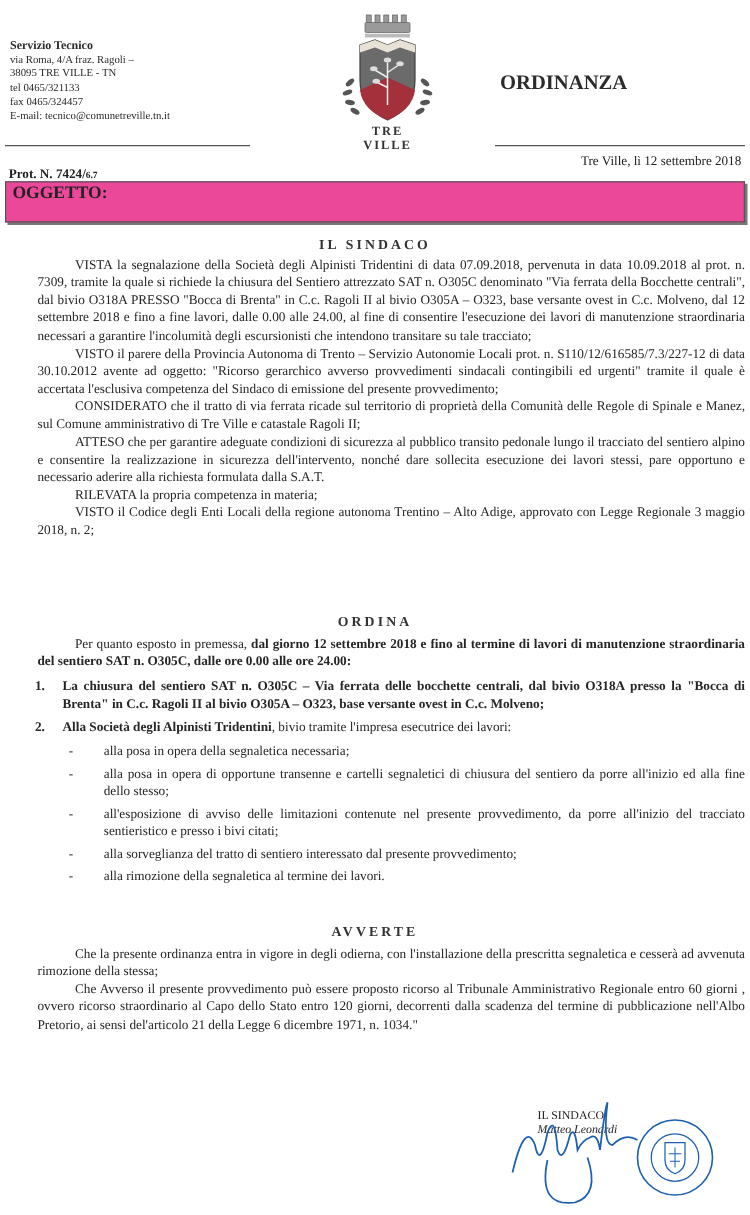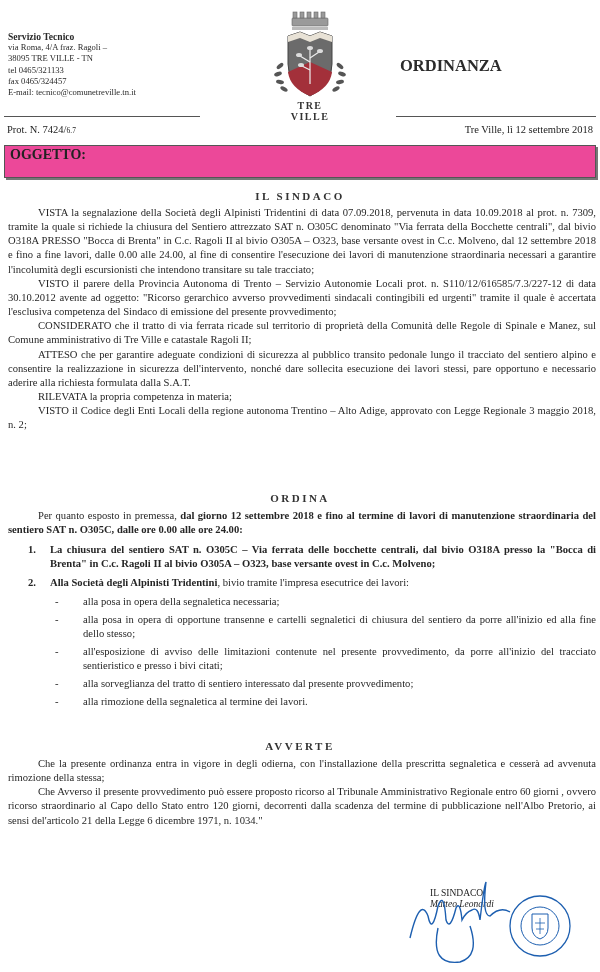--- a/index.html
+++ b/index.html
@@ -9,32 +9,32 @@
   .sender { position: absolute; left: 8px; top: 31px; font-size: 8.6px; line-height: 11.2px; color: #2a2a2a; }
   .sender .title { font-weight: bold; font-size: 9.6px; }
   .rule-left { position: absolute; left: 4px; top: 116px; width: 196px; border-top: 1px solid #555; }
   .rule-right { position: absolute; left: 396px; top: 116px; width: 200px; border-top: 1px solid #555; }
 
   .logo { position: absolute; left: 262px; top: 6px; width: 96px; height: 120px; }
   .logo-text { position: absolute; left: 0; width: 100%; text-align: center; font-weight: bold; font-size: 10px; letter-spacing: 1.5px; color: #333; }
 
   .ordinanza { position: absolute; left: 400px; top: 56px; width: 200px; font-weight: bold; font-size: 16.5px; line-height: 20px; color: #2b2b2b; }
 
-  .prot { position: absolute; left: 7px; top: 124px; font-size: 10.5px; }
+  .prot { position: absolute; left: 7px; top: 134px; font-size: 10.5px; font-weight: bold; }
   .prot small { font-size: 7.5px; }
   .date { position: absolute; right: 7px; top: 124px; font-size: 10.5px; }
 
   .oggetto { position: absolute; left: 4px; top: 145px; width: 592px; height: 33px; border: 1px solid #555; background: #ec4899; box-shadow: 2px 2px 0 #777; padding: 2px 5px; font-weight: bold; font-size: 14px; line-height: 13.5px; display: flex; }
   .oggetto .lbl { width: 73px; flex: none; }
   .oggetto .txt { flex: 1; }
 
   .section-heading { position: absolute; left: 0; width: 600px; text-align: center; font-weight: bold; font-size: 11px; letter-spacing: 2.5px; color: #333; }
 
   .body { position: absolute; left: 8px; width: 588px; font-size: 10.6px; line-height: 14.15px; text-align: justify; color: #262626; }
-  .body p { text-indent: 30px; }
+  .body p { text-indent: 30px; margin-left: 22px; }
 
   .ordered { position: absolute; left: 8px; width: 588px; font-size: 10.6px; line-height: 14px; color: #262626; }
   .ordered .num-item { display: flex; margin-left: 20px; margin-bottom: 5px; }
   .ordered .num { width: 22px; flex: none; font-weight: bold; }
   .ordered .num-text { flex: 1; text-align: justify; }
   .bold { font-weight: bold; }
   .dash-list { margin-left: 47px; margin-top: 2px; }
   .dash-item { display: flex; margin-bottom: 4px; text-align: justify; }
   .dash { width: 28px; flex: none; }
   .dash-text { flex: 1; }

